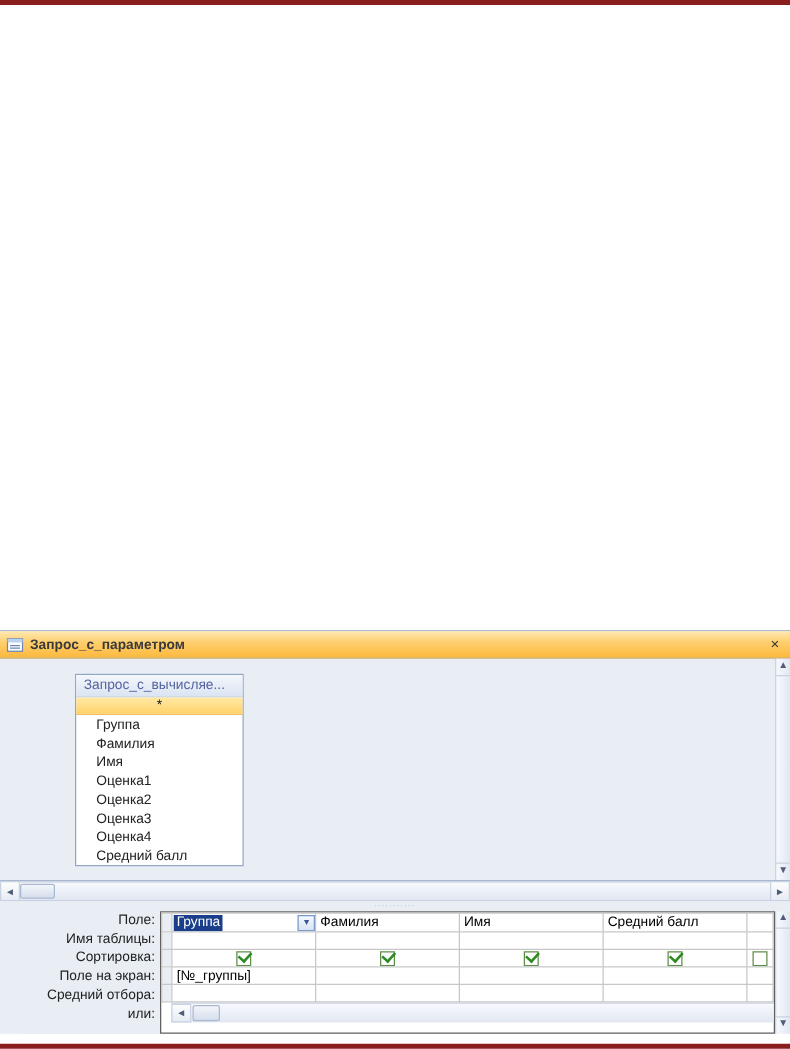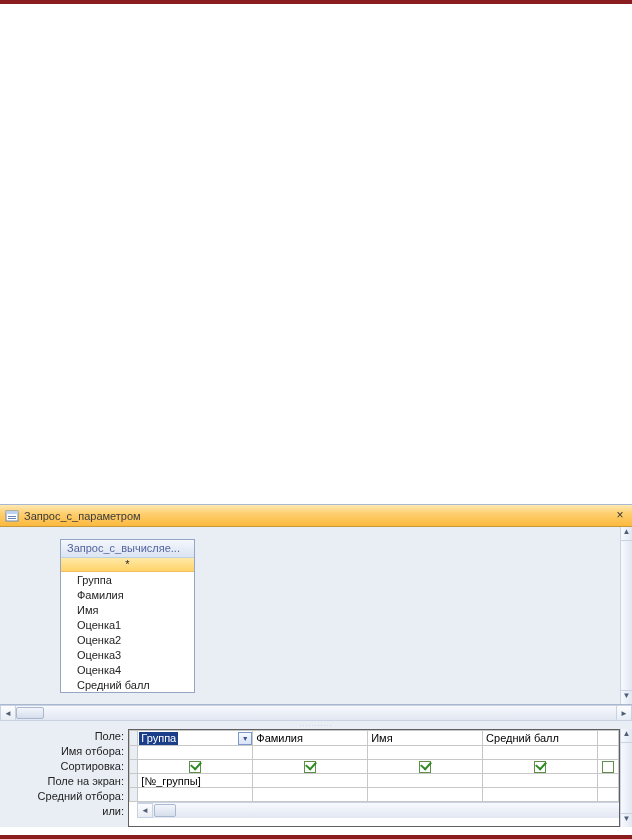--- a/index.html
+++ b/index.html
@@ -43,21 +43,21 @@
     }
     .titlebar .win-icon {
       width: 16px;
       height: 16px;
       margin: 0 4px;
       display: flex;
       align-items: center;
       justify-content: center;
     }
     .titlebar .title-text {
-      font-weight: normal;
+      font-weight: bold;
       color: #3a3a3a;
     }
     .titlebar .close {
       position: absolute;
       right: 4px;
       top: 2px;
       width: 16px;
       height: 16px;
       font-family: Arial;
       font-size: 12px;
@@ -353,21 +353,21 @@
         <div class="thumb" style="left:0; width:28px;"></div>
       </div>
       <div class="hbtn right-btn">►</div>
     </div>
 
     <div class="splitter">···········</div>
 
     <div class="grid-wrap">
       <div class="row-labels">
         <div class="lbl">Поле:</div>
-        <div class="lbl">Имя отбора:</div>
+        <div class="lbl">Имя таблицы:</div>
         <div class="lbl">Сортировка:</div>
         <div class="lbl">Поле на экран:</div>
         <div class="lbl">Средний отбора:</div>
         <div class="lbl">или:</div>
       </div>
 
       <div class="grid">
         <table>
           <colgroup>
             <col style="width:8px">

